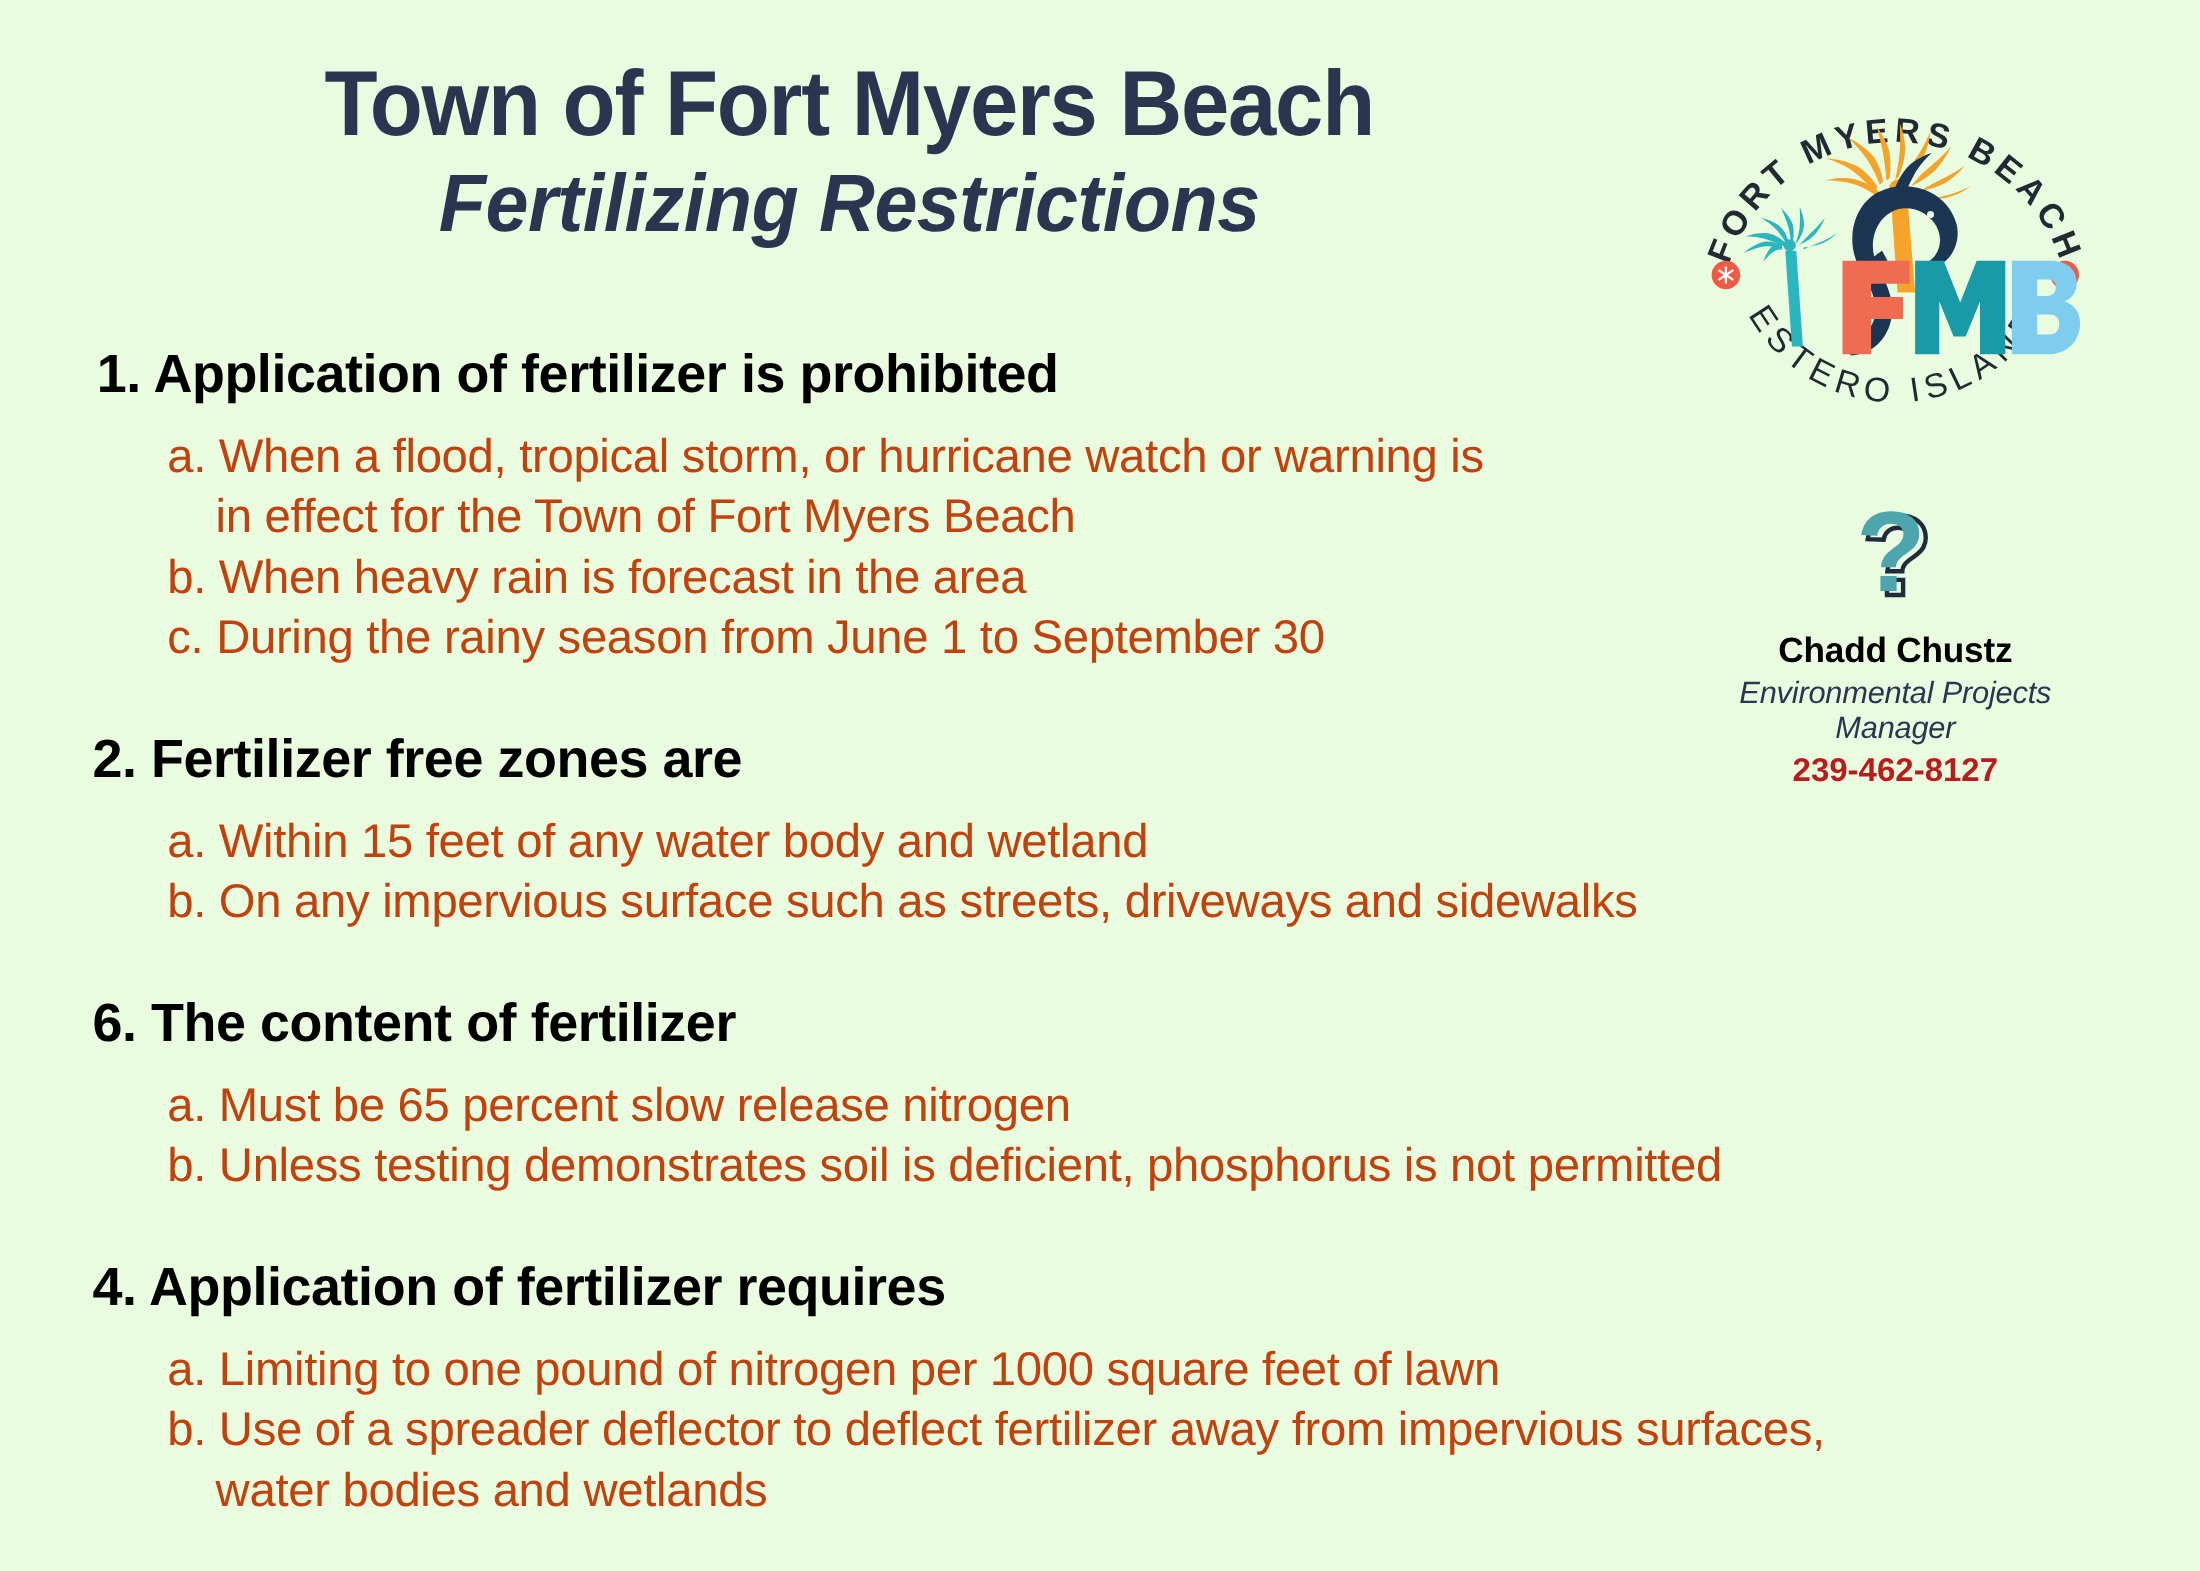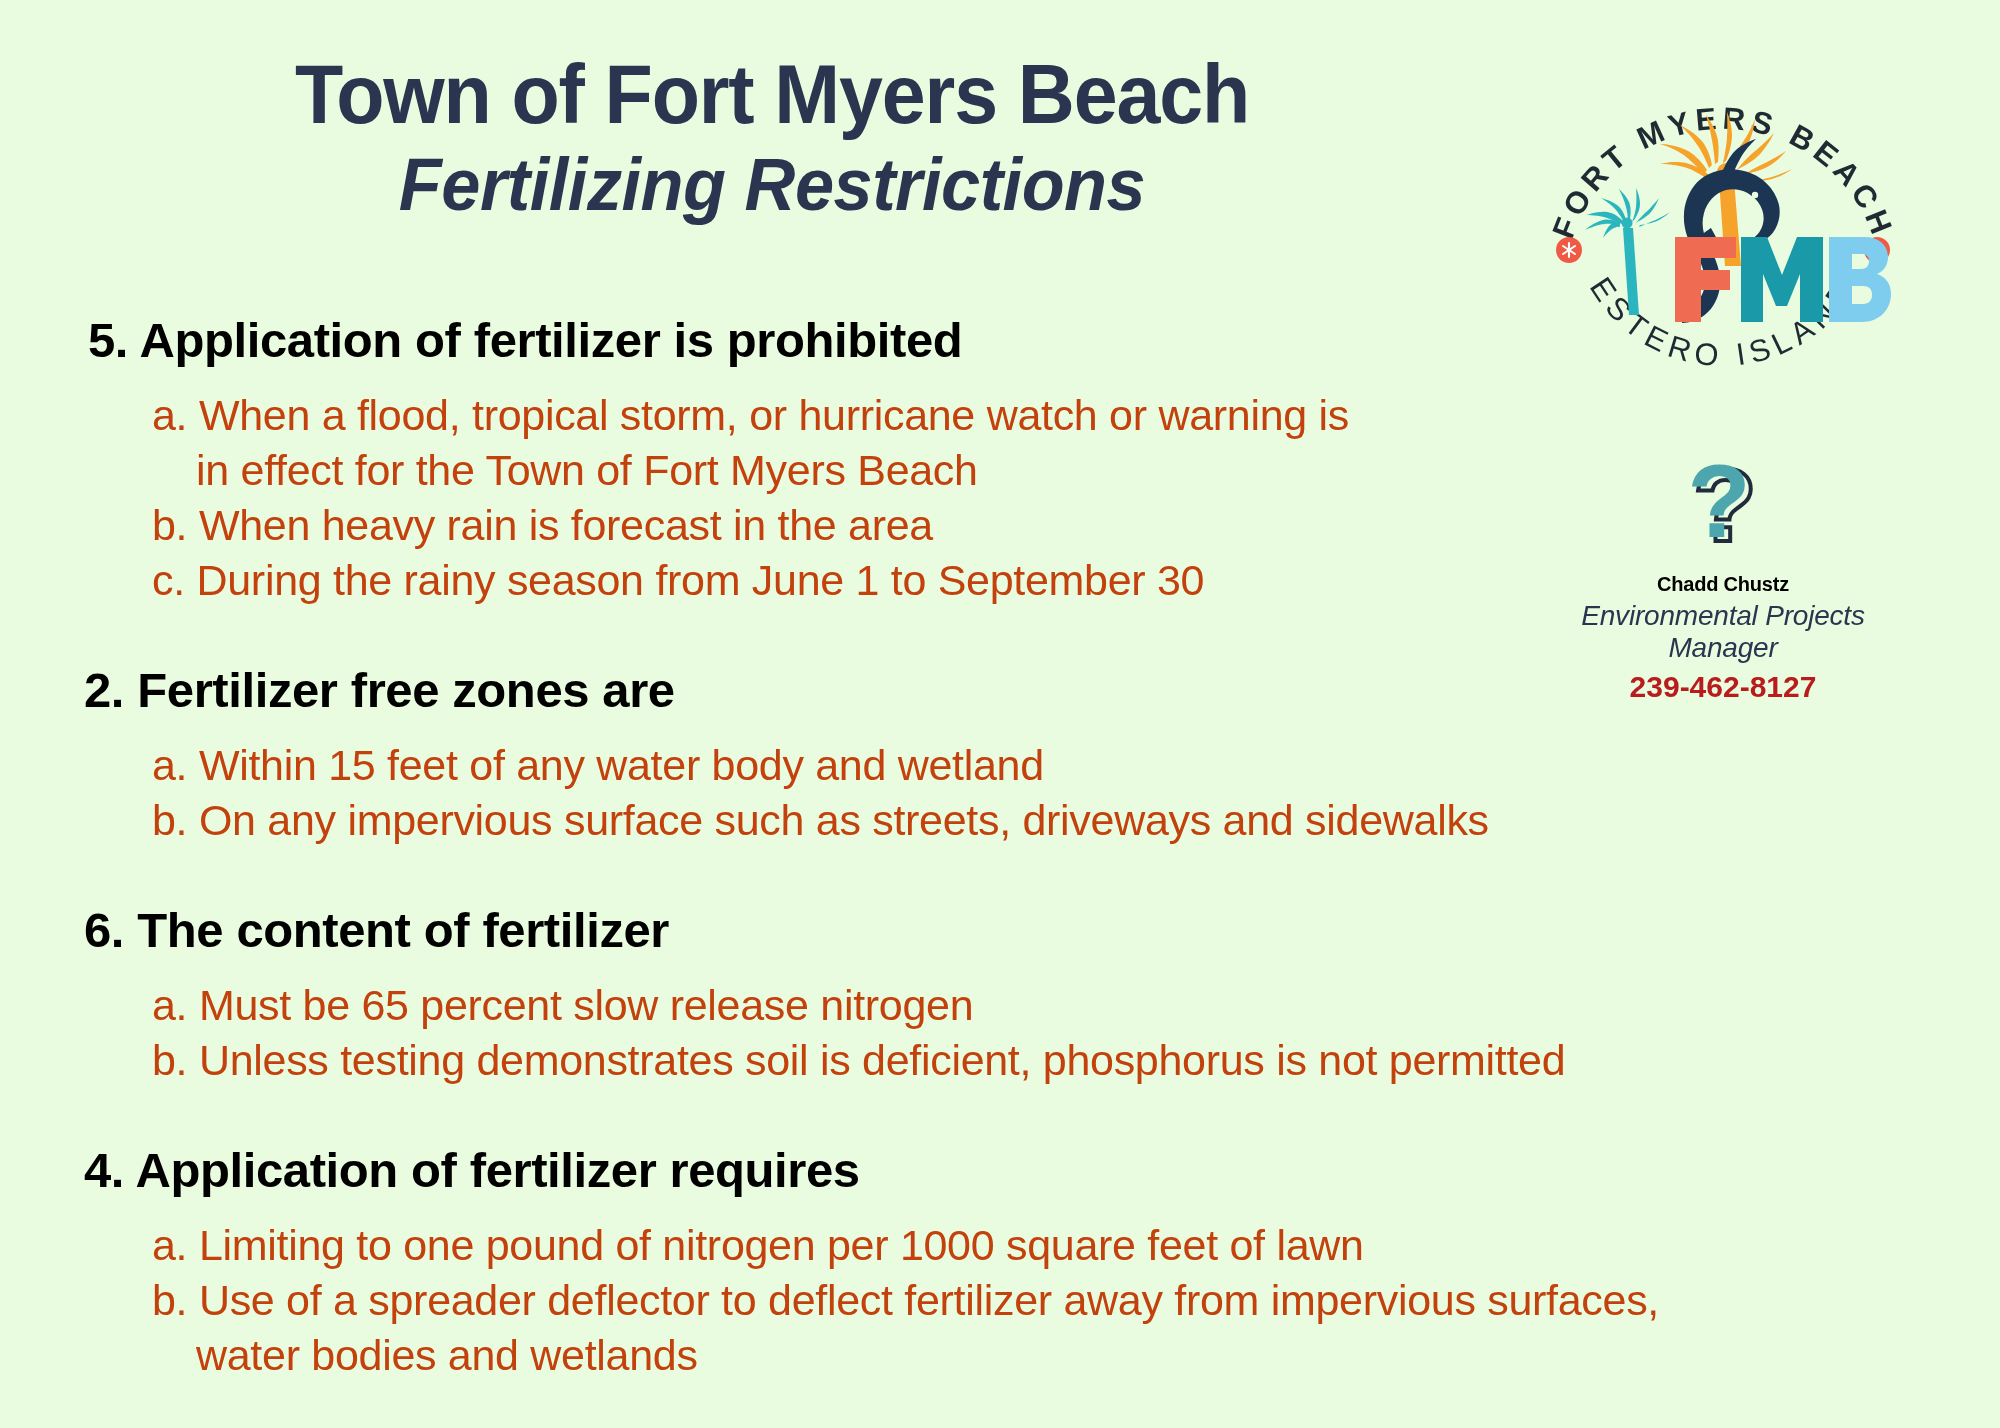--- a/index.html
+++ b/index.html
@@ -92,21 +92,21 @@
   .contact {
     position: absolute;
     left: 1523px; top: 455px;
     width: 400px;
     text-align: center;
   }
   .qmark { width: 400px; height: 112px; }
   .qmark svg { display:block; margin: 0 auto; }
   .c-name {
     font-family: "Liberation Sans", sans-serif;
-    font-size: 20px; font-weight: bold;
+    font-size: 32px; font-weight: bold;
     color: #000;
     margin-top: 6px;
     letter-spacing: -0.2px;
   }
   .c-role {
     font-family: "Liberation Sans", sans-serif;
     font-size: 28px; font-style: italic; font-weight: 400;
     color: #2b3550;
     margin-top: 4px;
     letter-spacing: -0.2px;
@@ -238,21 +238,21 @@
     </svg>
   </div>
   <div class="c-name">Chadd Chustz</div>
   <div class="c-role">Environmental Projects Manager</div>
   <div class="c-phone">239-462-8127</div>
 </div>
 
 <div class="content">
 
   <div class="section">
-    <div class="sec-heading">5. Application of fertilizer is prohibited</div>
+    <div class="sec-heading">1. Application of fertilizer is prohibited</div>
     <div class="sp-s1"></div>
     <div class="sub">a. When a flood, tropical storm, or hurricane watch or warning is</div>
     <div class="sub cont">in effect for the Town of Fort Myers Beach</div>
     <div class="sub">b. When heavy rain is forecast in the area</div>
     <div class="sub">c. During the rainy season from June 1 to September 30</div>
   </div>
 
   <div class="gap-lg"></div>
 
   <div class="section">

